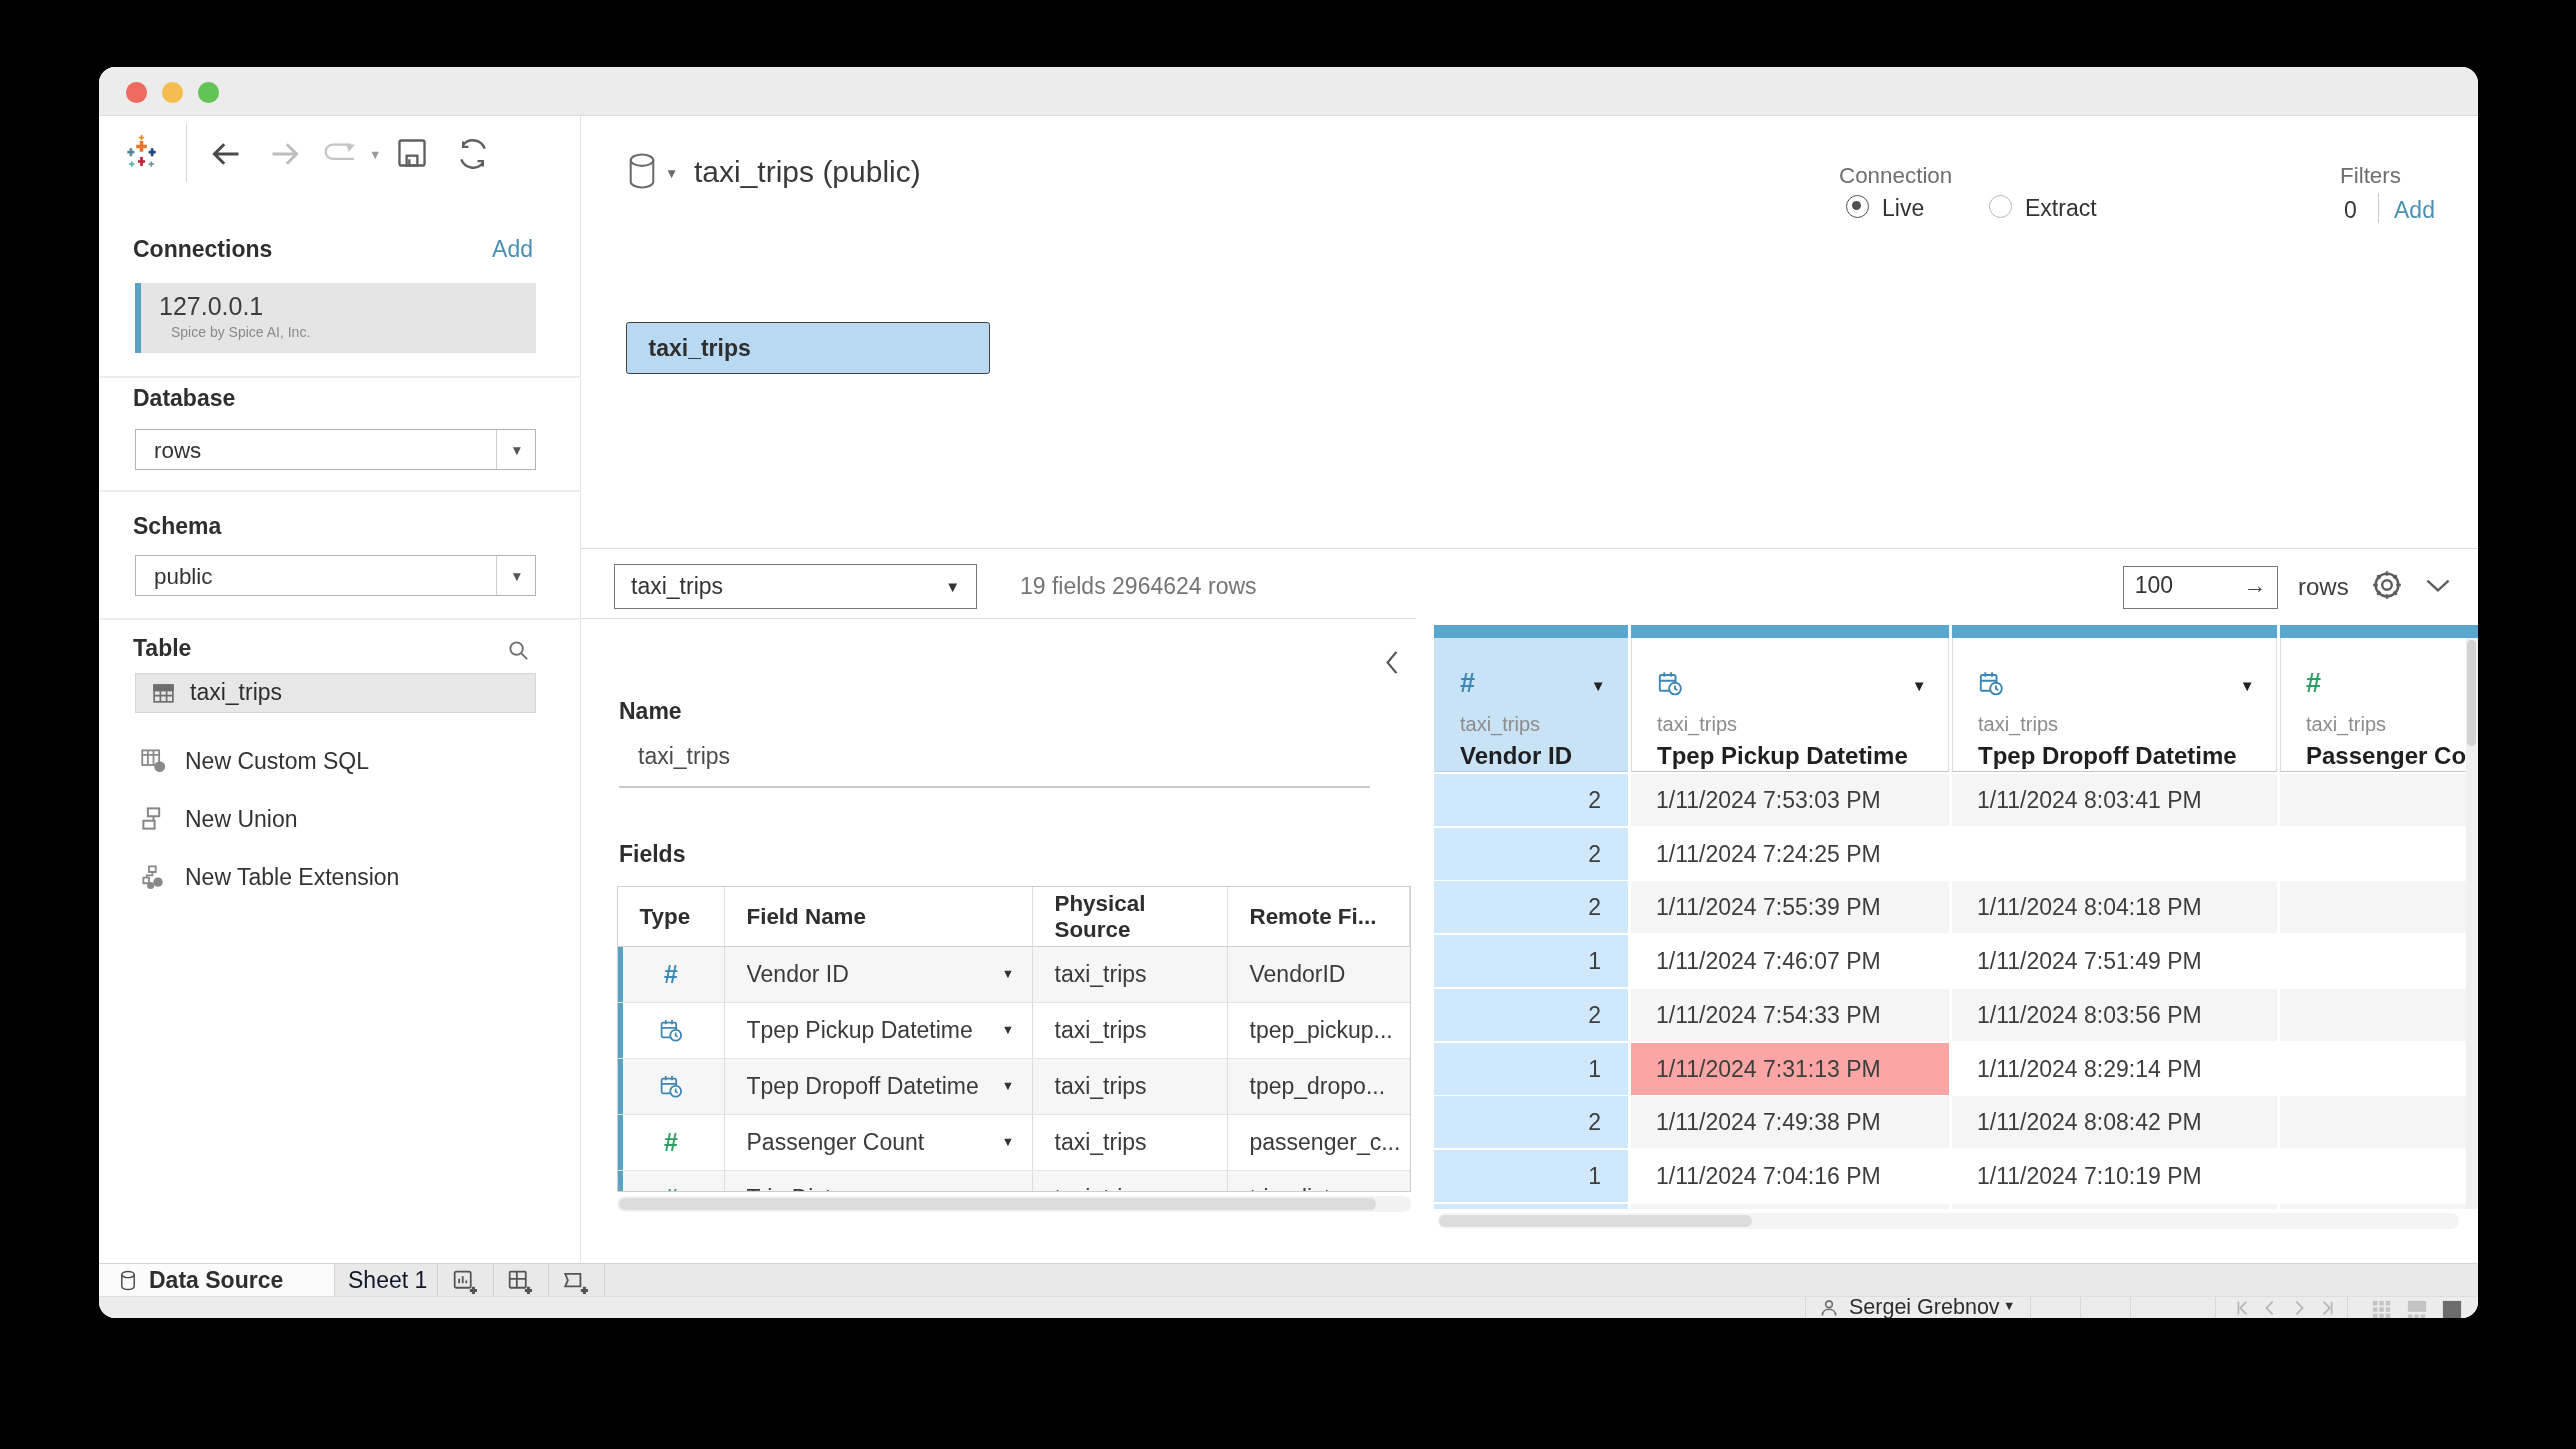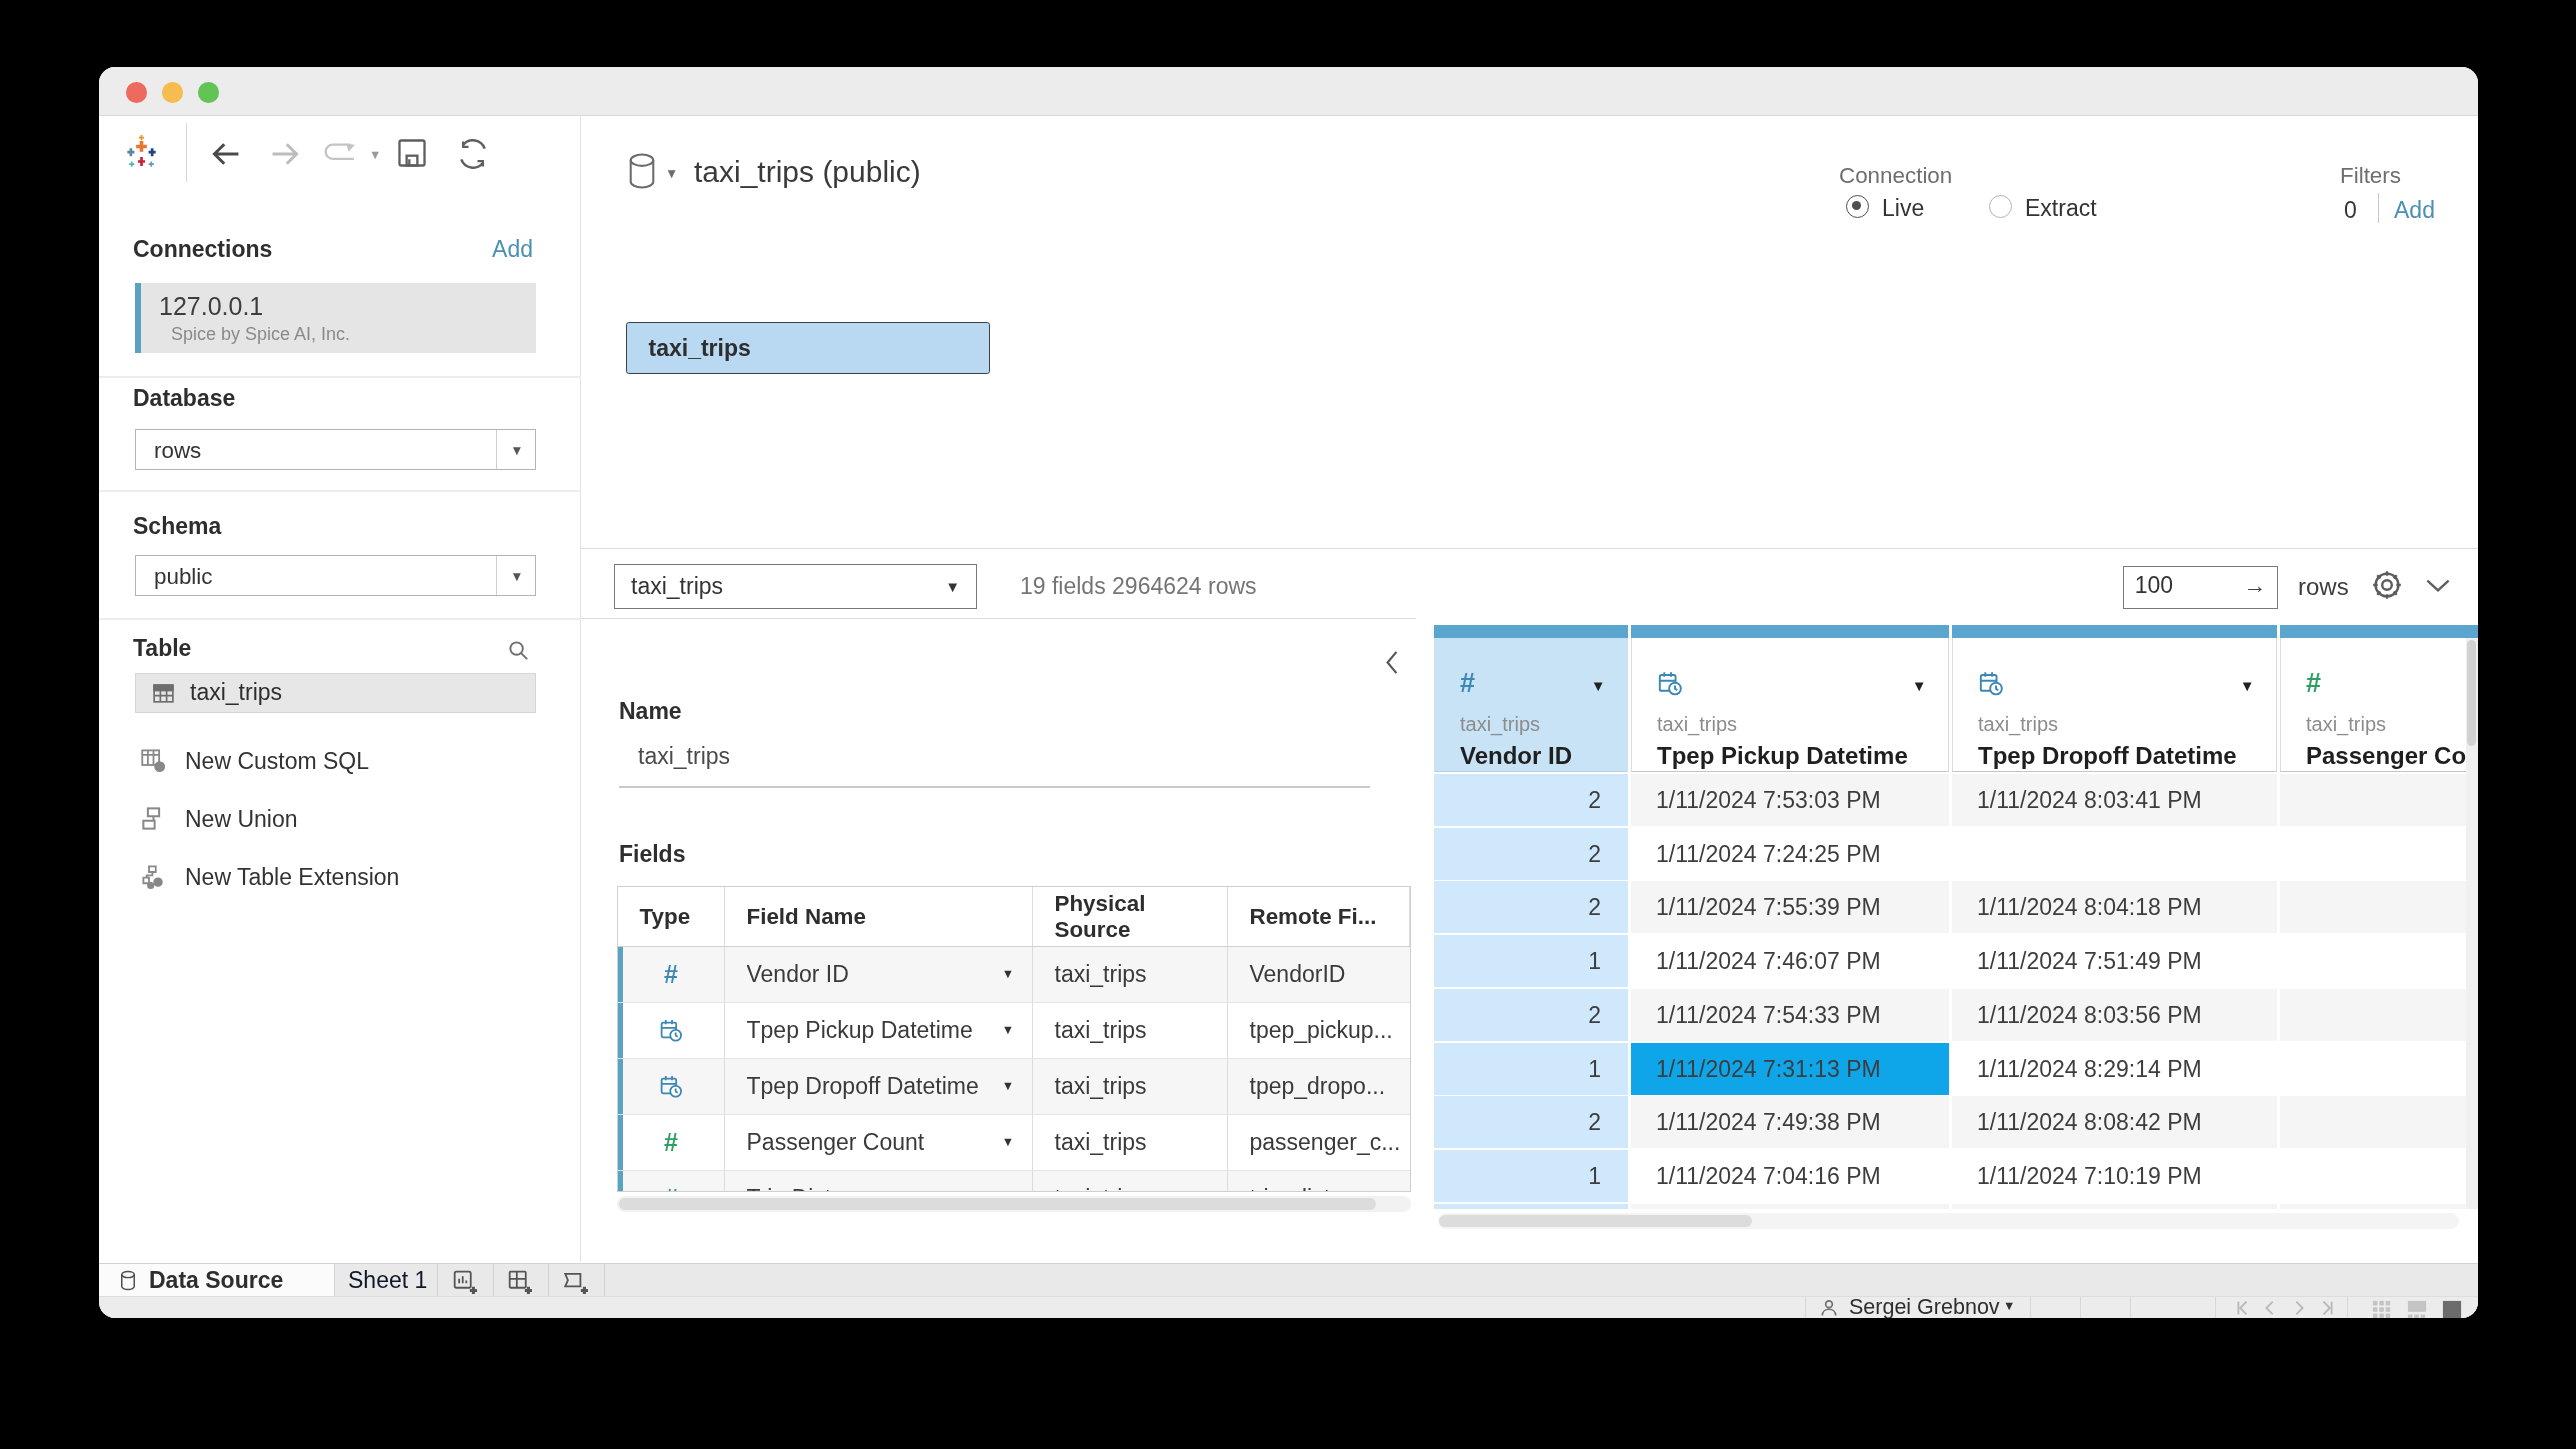--- a/index.html
+++ b/index.html
@@ -133,21 +133,21 @@
         <path d="M7 26a14 14 0 0 0 24 4"></path>
             <path d="M31 34v-6h-6" stroke-width="2.4"></path>
       </svg>
     </div>
 
     <div class="abs section-label" style="left:34px;top:120px;">Connections</div>
     <div class="abs link" style="right:47px;top:120px;">Add</div>
     <div class="conn-item" style="top:167px;height:70px;">
       <div class="conn-bar"></div>
       <div class="abs" style="left:24px;top:9px;font-size:25px;color:#3d3d3d;">127.0.0.1</div>
-      <div class="abs" style="left:36px;top:41px;font-size:18px;color:#8a8a8a;">Spice by Spice AI, Inc.</div>
+      <div class="abs" style="left:36px;top:41px;font-size:14px;color:#8a8a8a;">Spice by Spice AI, Inc.</div>
     </div>
     <div class="side-divider" style="top:260px;"></div>
 
     <div class="abs section-label" style="left:34px;top:269px;">Database</div>
     <div class="dropdown" style="top:313px;">
       <span class="val">rows</span>
       <span class="dd-caretbox"></span>
       <span class="dd-caret">▼</span>
     </div>
     <div class="side-divider" style="top:374px;"></div>
@@ -413,21 +413,21 @@
                   </svg></span></span>
               <span class="abs" style="right: 21.5px; top: 39px; font-size: 15px; color: rgb(34, 34, 34);">▼</span>
               <div class="sub">taxi_trips</div>
               <div class="fname">Tpep Pickup Datetime</div>
             </div>
             <div class="gcell" style="top: 156px; background: rgb(245, 245, 245); text-align: left; padding-left: 25px;">1/11/2024 7:53:03 PM</div>
             <div class="gcell" style="top: 210px; background: rgb(255, 255, 255); text-align: left; padding-left: 25px;">1/11/2024 7:24:25 PM</div>
             <div class="gcell" style="top: 263px; background: rgb(245, 245, 245); text-align: left; padding-left: 25px;">1/11/2024 7:55:39 PM</div>
             <div class="gcell" style="top: 317px; background: rgb(255, 255, 255); text-align: left; padding-left: 25px;">1/11/2024 7:46:07 PM</div>
             <div class="gcell" style="top: 371px; background: rgb(245, 245, 245); text-align: left; padding-left: 25px;">1/11/2024 7:54:33 PM</div>
-            <div class="gcell" style="top: 425px; background: #0ea5e9; text-align: left; padding-left: 25px;">1/11/2024 7:31:13 PM</div>
+            <div class="gcell" style="top: 425px; background: #fca5a5; text-align: left; padding-left: 25px;">1/11/2024 7:31:13 PM</div>
             <div class="gcell" style="top: 478px; background: rgb(245, 245, 245); text-align: left; padding-left: 25px;">1/11/2024 7:49:38 PM</div>
             <div class="gcell" style="top: 532px; background: rgb(255, 255, 255); text-align: left; padding-left: 25px;">1/11/2024 7:04:16 PM</div>
             <div class="gcell" style="top: 586px; background: rgb(245, 245, 245); text-align: left; padding-left: 25px;"></div>
           </div>
           <div class="gcol" style="left: 0px; width: 194px; height: 645px;">
             <div class="gstrip"></div>
             <div class="ghead sel">
               <span class="abs" style="left: 25px; top: 32px;"><span style="font-weight: bold; font-size: 27px; color: rgb(60, 135, 179); line-height: 1;">#</span></span>
               <span class="abs" style="right: 21.5px; top: 39px; font-size: 15px; color: rgb(34, 34, 34);">▼</span>
               <div class="sub">taxi_trips</div>

